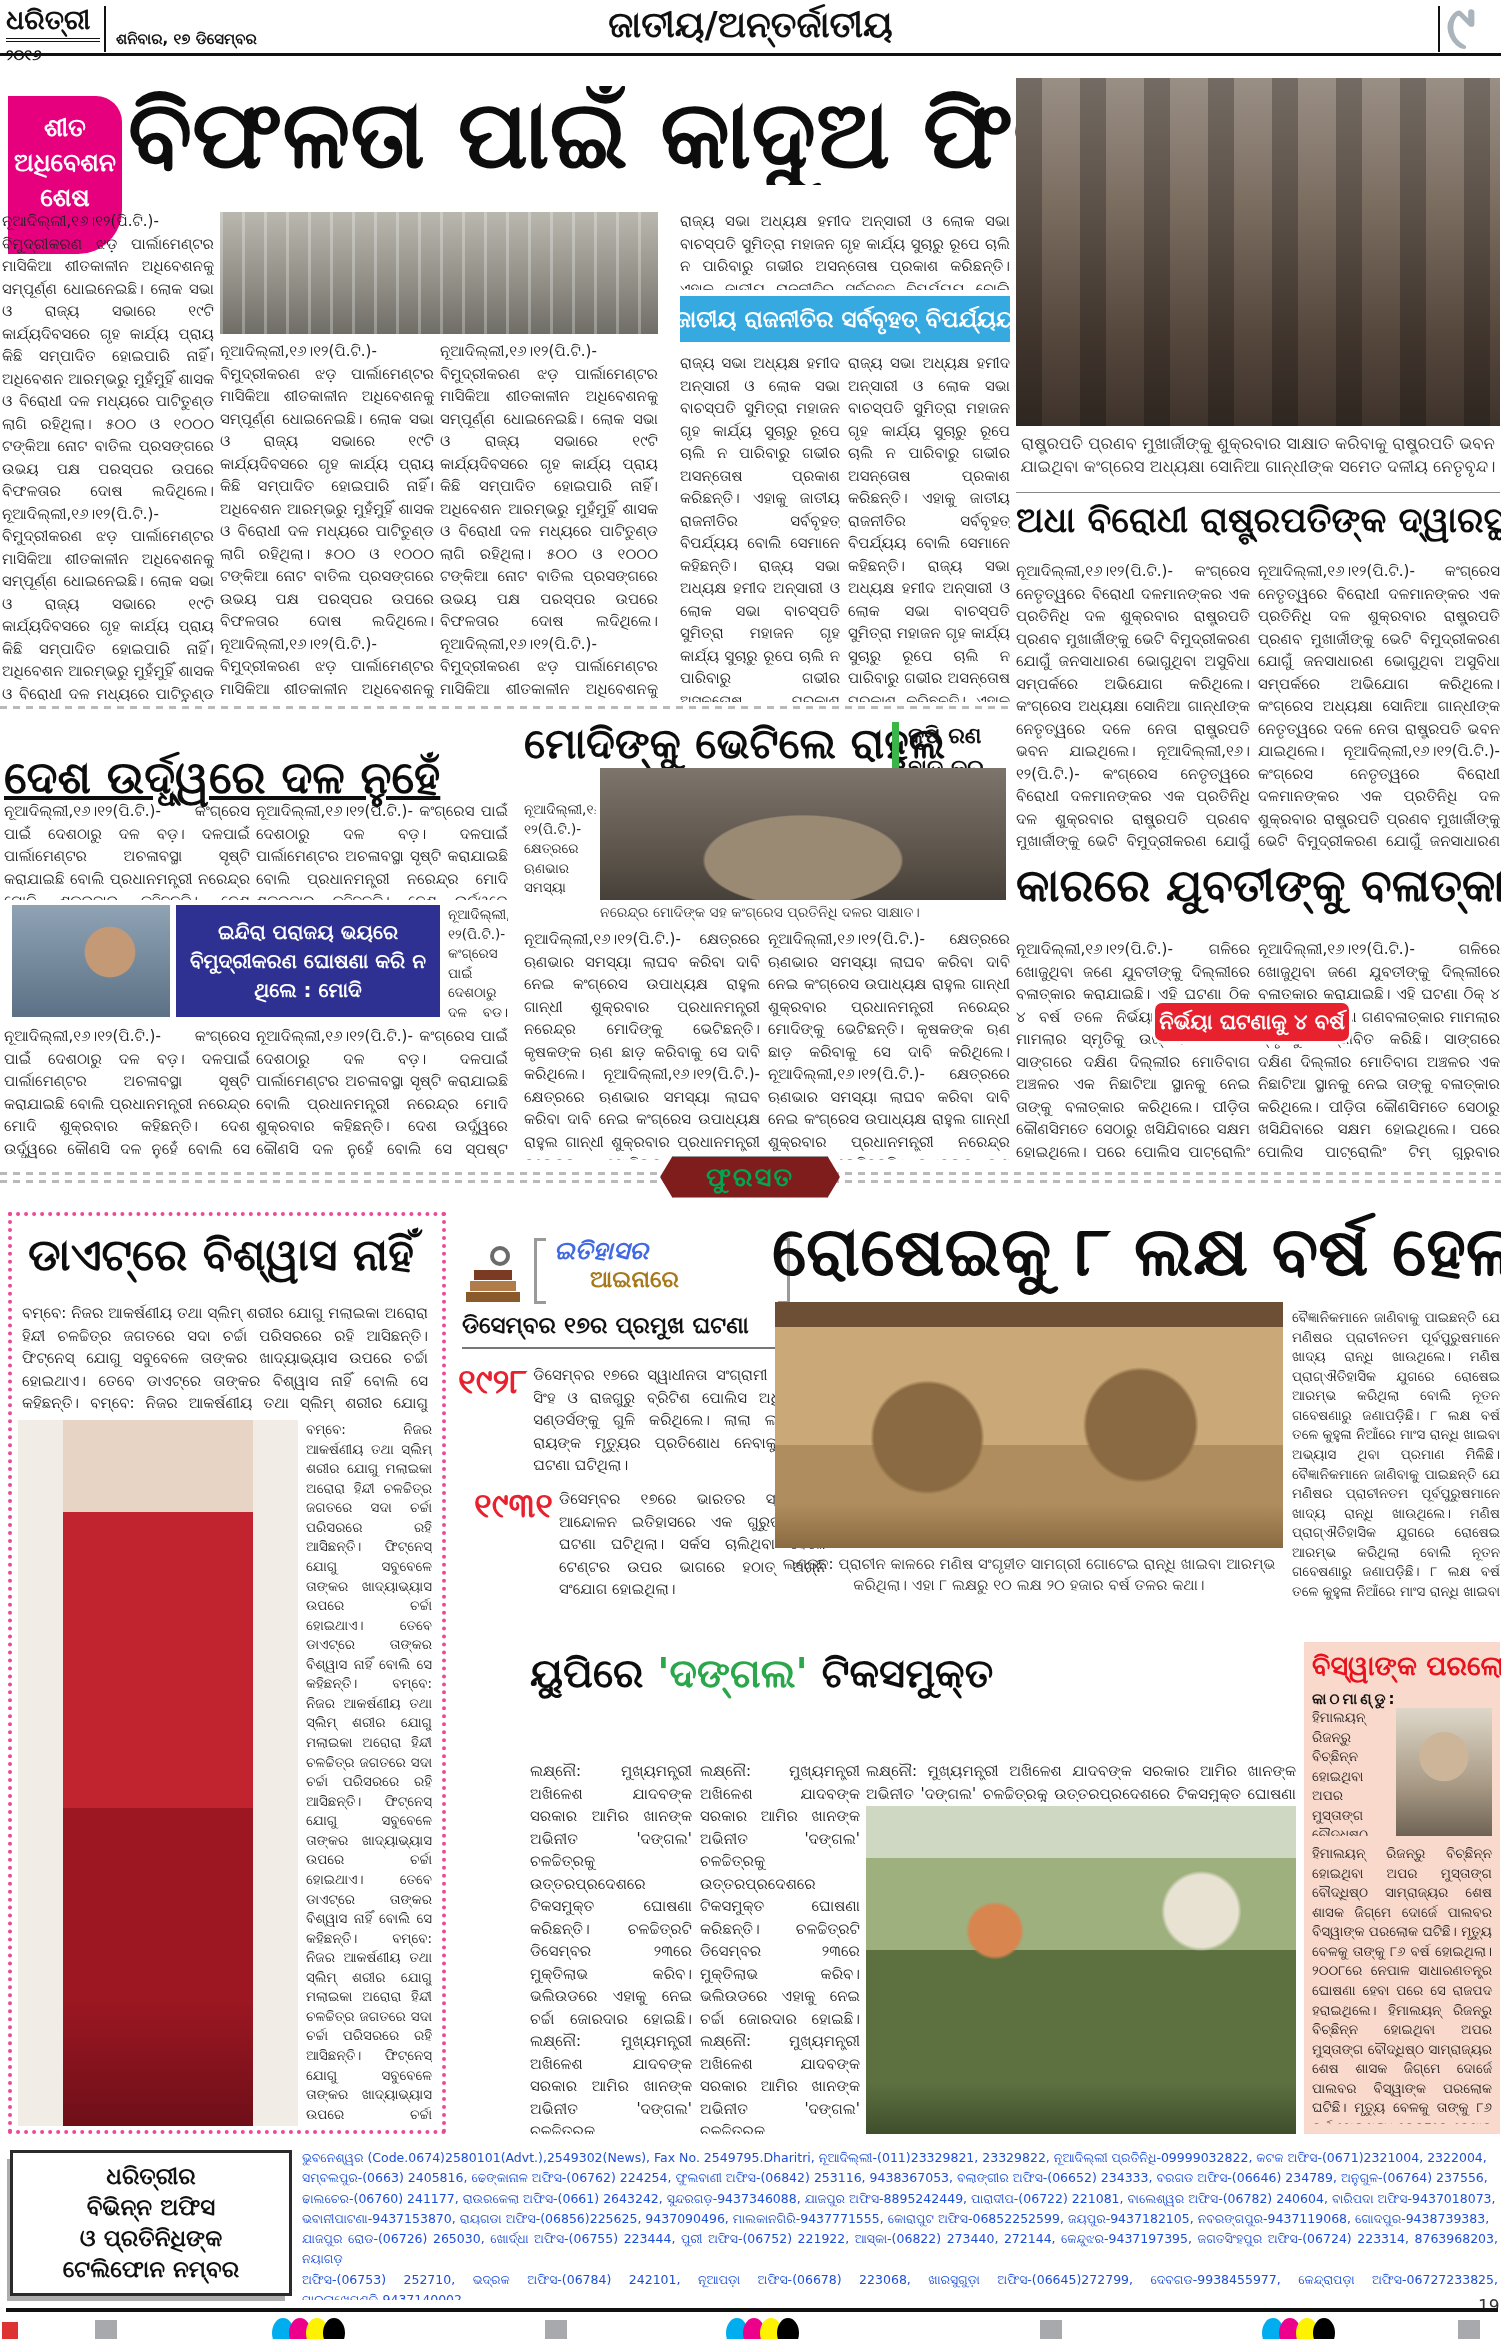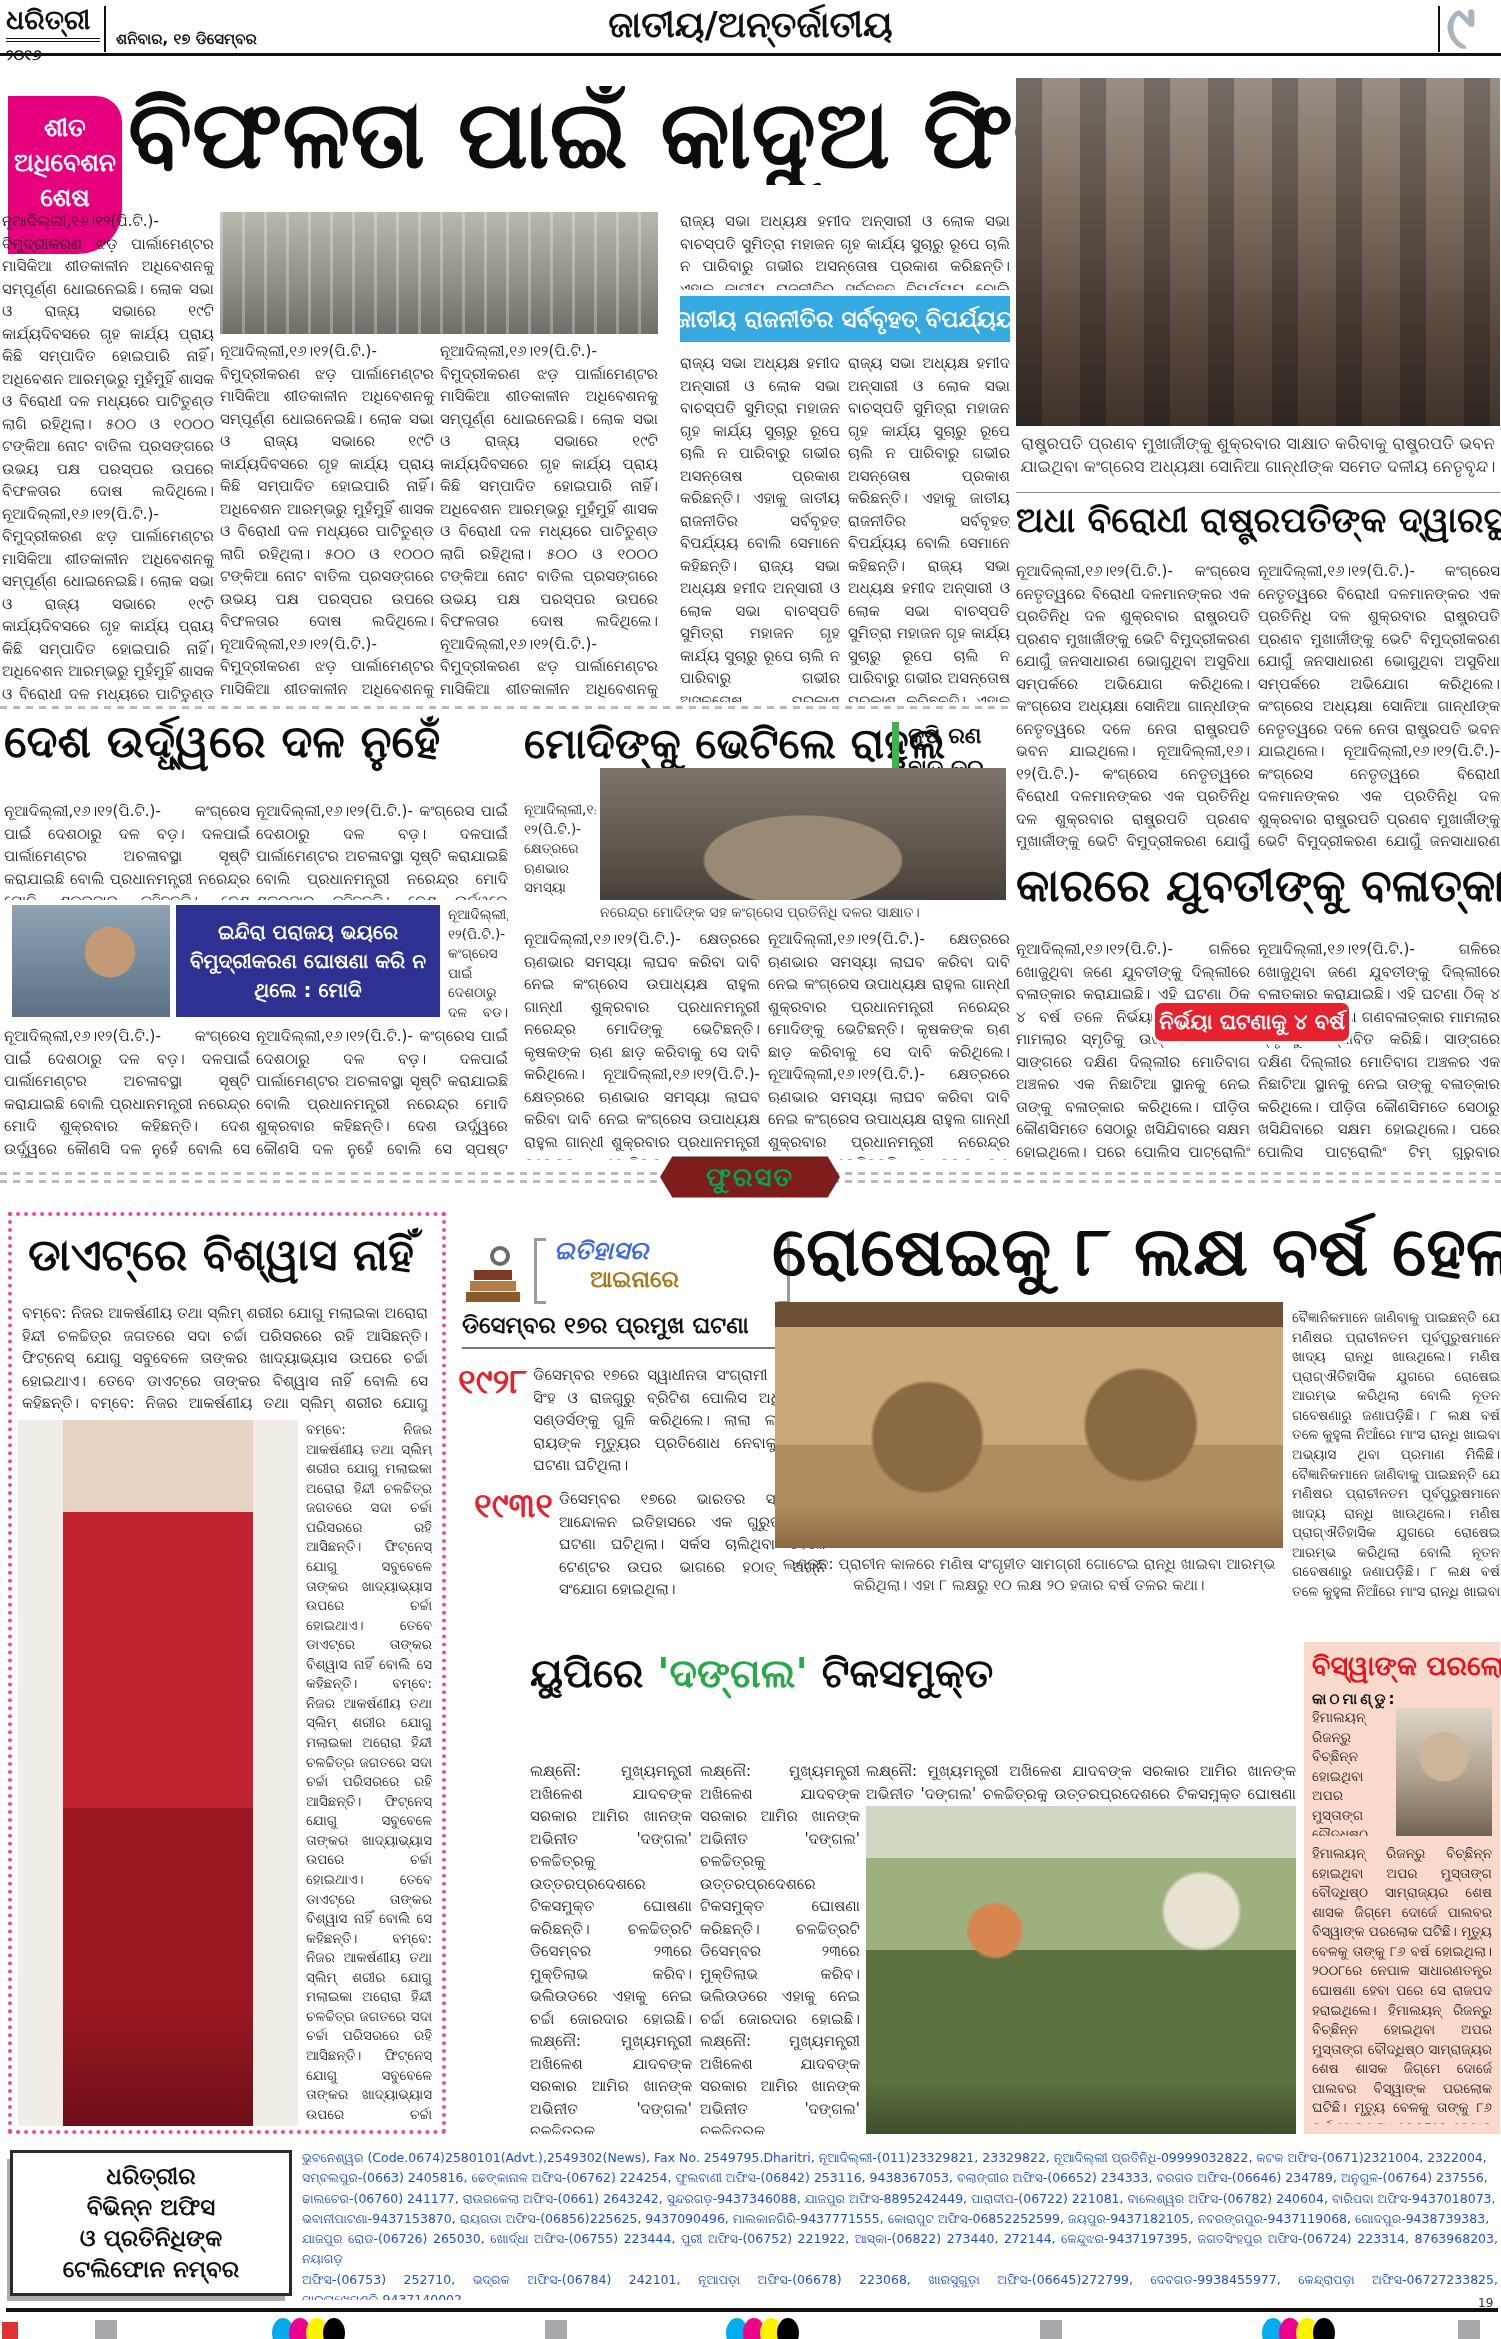--- a/index.html
+++ b/index.html
@@ -87,21 +87,21 @@
   </div>
   <div class="abs caption" style="left:1016px; top:432px; width:484px; height:54px; font-size:16.5px;">ରାଷ୍ଟ୍ରପତି ପ୍ରଣବ ମୁଖାର୍ଜୀଙ୍କୁ ଶୁକ୍ରବାର ସାକ୍ଷାତ କରିବାକୁ ରାଷ୍ଟ୍ରପତି ଭବନ ଯାଇଥିବା କଂଗ୍ରେସ ଅଧ୍ୟକ୍ଷା ସୋନିଆ ଗାନ୍ଧୀଙ୍କ ସମେତ ଦଳୀୟ ନେତୃବୃନ୍ଦ।</div>
   <div class="abs rule-thin" style="left:1016px; top:492px; width:484px;"></div>
 
   <h2 class="abs hl" style="left:1016px; top:502px; width:484px; font-size:35px;">ଅଧା ବିରୋଧୀ ରାଷ୍ଟ୍ରପତିଙ୍କ ଦ୍ୱାରସ୍ଥ</h2>
   <div class="abs body-text" style="left:1016px; top:560px; width:234px; height:290px;">ନୂଆଦିଲ୍ଲୀ,୧୬।୧୨(ପି.ଟି.)- କଂଗ୍ରେସ ନେତୃତ୍ୱରେ ବିରୋଧୀ ଦଳମାନଙ୍କର ଏକ ପ୍ରତିନିଧି ଦଳ ଶୁକ୍ରବାର ରାଷ୍ଟ୍ରପତି ପ୍ରଣବ ମୁଖାର୍ଜୀଙ୍କୁ ଭେଟି ବିମୁଦ୍ରୀକରଣ ଯୋଗୁଁ ଜନସାଧାରଣ ଭୋଗୁଥିବା ଅସୁବିଧା ସମ୍ପର୍କରେ ଅଭିଯୋଗ କରିଥିଲେ। କଂଗ୍ରେସ ଅଧ୍ୟକ୍ଷା ସୋନିଆ ଗାନ୍ଧୀଙ୍କ ନେତୃତ୍ୱରେ ଦଳେ ନେତା ରାଷ୍ଟ୍ରପତି ଭବନ ଯାଇଥିଲେ। ନୂଆଦିଲ୍ଲୀ,୧୬।୧୨(ପି.ଟି.)- କଂଗ୍ରେସ ନେତୃତ୍ୱରେ ବିରୋଧୀ ଦଳମାନଙ୍କର ଏକ ପ୍ରତିନିଧି ଦଳ ଶୁକ୍ରବାର ରାଷ୍ଟ୍ରପତି ପ୍ରଣବ ମୁଖାର୍ଜୀଙ୍କୁ ଭେଟି ବିମୁଦ୍ରୀକରଣ ଯୋଗୁଁ ଜନସାଧାରଣ ଭୋଗୁଥିବା ଅସୁବିଧା ସମ୍ପର୍କରେ ଅଭିଯୋଗ କରିଥିଲେ। କଂଗ୍ରେସ ଅଧ୍ୟକ୍ଷା ସୋନିଆ ଗାନ୍ଧୀଙ୍କ ନେତୃତ୍ୱରେ ଦଳେ ନେତା ରାଷ୍ଟ୍ରପତି ଭବନ ଯାଇଥିଲେ।</div>
   <div class="abs body-text" style="left:1258px; top:560px; width:242px; height:290px;">ନୂଆଦିଲ୍ଲୀ,୧୬।୧୨(ପି.ଟି.)- କଂଗ୍ରେସ ନେତୃତ୍ୱରେ ବିରୋଧୀ ଦଳମାନଙ୍କର ଏକ ପ୍ରତିନିଧି ଦଳ ଶୁକ୍ରବାର ରାଷ୍ଟ୍ରପତି ପ୍ରଣବ ମୁଖାର୍ଜୀଙ୍କୁ ଭେଟି ବିମୁଦ୍ରୀକରଣ ଯୋଗୁଁ ଜନସାଧାରଣ ଭୋଗୁଥିବା ଅସୁବିଧା ସମ୍ପର୍କରେ ଅଭିଯୋଗ କରିଥିଲେ। କଂଗ୍ରେସ ଅଧ୍ୟକ୍ଷା ସୋନିଆ ଗାନ୍ଧୀଙ୍କ ନେତୃତ୍ୱରେ ଦଳେ ନେତା ରାଷ୍ଟ୍ରପତି ଭବନ ଯାଇଥିଲେ। ନୂଆଦିଲ୍ଲୀ,୧୬।୧୨(ପି.ଟି.)- କଂଗ୍ରେସ ନେତୃତ୍ୱରେ ବିରୋଧୀ ଦଳମାନଙ୍କର ଏକ ପ୍ରତିନିଧି ଦଳ ଶୁକ୍ରବାର ରାଷ୍ଟ୍ରପତି ପ୍ରଣବ ମୁଖାର୍ଜୀଙ୍କୁ ଭେଟି ବିମୁଦ୍ରୀକରଣ ଯୋଗୁଁ ଜନସାଧାରଣ ଭୋଗୁଥିବା ଅସୁବିଧା ସମ୍ପର୍କରେ ଅଭିଯୋଗ କରିଥିଲେ। କଂଗ୍ରେସ ଅଧ୍ୟକ୍ଷା ସୋନିଆ ଗାନ୍ଧୀଙ୍କ ନେତୃତ୍ୱରେ ଦଳେ ନେତା ରାଷ୍ଟ୍ରପତି ଭବନ ଯାଇଥିଲେ।</div>
 
   <div class="abs zigzag" style="left:0; top:706px; width:1010px;"></div>
 
-  <h2 class="abs hl" style="left:4px; top:718px; width:505px; font-size:45px;">ଦେଶ ଉର୍ଦ୍ଧ୍ୱରେ ଦଳ ନୁହେଁ</h2>
+  <h2 class="abs hl" style="left:4px; top:754px; width:505px; font-size:45px;text-decoration:underline;">ଦେଶ ଉର୍ଦ୍ଧ୍ୱରେ ଦଳ ନୁହେଁ</h2>
   <div class="abs body-text" style="left:4px; top:800px; width:246px; height:100px;">ନୂଆଦିଲ୍ଲୀ,୧୬।୧୨(ପି.ଟି.)- କଂଗ୍ରେସ ପାଇଁ ଦେଶଠାରୁ ଦଳ ବଡ଼। ଦଳପାଇଁ ପାର୍ଲାମେଣ୍ଟର ଅଚଳାବସ୍ଥା ସୃଷ୍ଟି କରାଯାଇଛି ବୋଲି ପ୍ରଧାନମନ୍ତ୍ରୀ ନରେନ୍ଦ୍ର ମୋଦି ଶୁକ୍ରବାର କହିଛନ୍ତି। ଦେଶ ଉର୍ଦ୍ଧ୍ୱରେ କୌଣସି ଦଳ ନୁହେଁ ବୋଲି ସେ ସ୍ପଷ୍ଟ କରିଦେଇଛନ୍ତି।</div>
   <div class="abs body-text" style="left:256px; top:800px; width:252px; height:100px;">ନୂଆଦିଲ୍ଲୀ,୧୬।୧୨(ପି.ଟି.)- କଂଗ୍ରେସ ପାଇଁ ଦେଶଠାରୁ ଦଳ ବଡ଼। ଦଳପାଇଁ ପାର୍ଲାମେଣ୍ଟର ଅଚଳାବସ୍ଥା ସୃଷ୍ଟି କରାଯାଇଛି ବୋଲି ପ୍ରଧାନମନ୍ତ୍ରୀ ନରେନ୍ଦ୍ର ମୋଦି ଶୁକ୍ରବାର କହିଛନ୍ତି। ଦେଶ ଉର୍ଦ୍ଧ୍ୱରେ କୌଣସି ଦଳ ନୁହେଁ ବୋଲି ସେ ସ୍ପଷ୍ଟ କରିଦେଇଛନ୍ତି।</div>
   <div class="abs photo" style="left:12px; top:905px; width:158px; height:112px;
        background:radial-gradient(circle at 62% 42%, #c49a76 0 21%, rgba(0,0,0,0) 22%),
                   linear-gradient(180deg,#8fa3b5 0%,#5d7186 100%);"></div>
   <div class="abs quotebox" style="left:176px; top:905px; width:264px; height:112px;">ଇନ୍ଦିରା ପରାଜୟ ଭୟରେ ବିମୁଦ୍ରୀକରଣ ଘୋଷଣା କରି ନ ଥିଲେ : ମୋଦି</div>
   <div class="abs body-sm" style="left:448px; top:905px; width:60px; height:112px;">ନୂଆଦିଲ୍ଲୀ,୧୬।୧୨(ପି.ଟି.)- କଂଗ୍ରେସ ପାଇଁ ଦେଶଠାରୁ ଦଳ ବଡ଼। ଦଳପାଇଁ ପାର୍ଲାମେଣ୍ଟର ଅଚଳାବସ୍ଥା ସୃଷ୍ଟି କରାଯାଇଛି ବୋଲି ପ୍ରଧାନମନ୍ତ୍ରୀ ନରେନ୍ଦ୍ର ମୋଦି ଶୁକ୍ରବାର କହିଛନ୍ତି। ଦେଶ ଉର୍ଦ୍ଧ୍ୱରେ କୌଣସି ଦଳ ନୁହେଁ ବୋଲି ସେ ସ୍ପଷ୍ଟ କରିଦେଇଛନ୍ତି।</div>
   <div class="abs body-text" style="left:4px; top:1025px; width:246px; height:138px;">ନୂଆଦିଲ୍ଲୀ,୧୬।୧୨(ପି.ଟି.)- କଂଗ୍ରେସ ପାଇଁ ଦେଶଠାରୁ ଦଳ ବଡ଼। ଦଳପାଇଁ ପାର୍ଲାମେଣ୍ଟର ଅଚଳାବସ୍ଥା ସୃଷ୍ଟି କରାଯାଇଛି ବୋଲି ପ୍ରଧାନମନ୍ତ୍ରୀ ନରେନ୍ଦ୍ର ମୋଦି ଶୁକ୍ରବାର କହିଛନ୍ତି। ଦେଶ ଉର୍ଦ୍ଧ୍ୱରେ କୌଣସି ଦଳ ନୁହେଁ ବୋଲି ସେ ସ୍ପଷ୍ଟ କରିଦେଇଛନ୍ତି।</div>
   <div class="abs body-text" style="left:256px; top:1025px; width:252px; height:138px;">ନୂଆଦିଲ୍ଲୀ,୧୬।୧୨(ପି.ଟି.)- କଂଗ୍ରେସ ପାଇଁ ଦେଶଠାରୁ ଦଳ ବଡ଼। ଦଳପାଇଁ ପାର୍ଲାମେଣ୍ଟର ଅଚଳାବସ୍ଥା ସୃଷ୍ଟି କରାଯାଇଛି ବୋଲି ପ୍ରଧାନମନ୍ତ୍ରୀ ନରେନ୍ଦ୍ର ମୋଦି ଶୁକ୍ରବାର କହିଛନ୍ତି। ଦେଶ ଉର୍ଦ୍ଧ୍ୱରେ କୌଣସି ଦଳ ନୁହେଁ ବୋଲି ସେ ସ୍ପଷ୍ଟ କରିଦେଇଛନ୍ତି।</div>
 
@@ -195,21 +195,21 @@
   </div>
   <div class="abs footer-lines" style="left:302px; top:2148px; width:1196px; height:152px; overflow:hidden;">
     <div>ଭୁବନେଶ୍ୱର (Code.0674)2580101(Advt.),2549302(News), Fax No. 2549795.Dharitri, ନୂଆଦିଲ୍ଲୀ-(011)23329821, 23329822, ନୂଆଦିଲ୍ଲୀ ପ୍ରତିନିଧି-09999032822, କଟକ ଅଫିସ-(0671)2321004, 2322004,</div>
     <div>ସମ୍ବଲପୁର-(0663) 2405816, ଢେଙ୍କାନାଳ ଅଫିସ-(06762) 224254, ଫୁଲବାଣୀ ଅଫିସ-(06842) 253116, 9438367053, ବଲାଙ୍ଗୀର ଅଫିସ-(06652) 234333, ବରଗଡ ଅଫିସ-(06646) 234789, ଅନୁଗୁଳ-(06764) 237556,</div>
     <div>ଢାଲଚେର-(06760) 241177, ରାଉରକେଲା ଅଫିସ-(0661) 2643242, ସୁନ୍ଦରଗଡ଼-9437346088, ଯାଜପୁର ଅଫିସ-8895242449, ପାରାଦୀପ-(06722) 221081, ବାଲେଶ୍ୱର ଅଫିସ-(06782) 240604, ବାରିପଦା ଅଫିସ-9437018073,</div>
     <div>ଭବାନୀପାଟଣା-9437153870, ରାୟଗଡା ଅଫିସ-(06856)225625, 9437090496, ମାଲକାନଗିରି-9437771555, କୋରାପୁଟ ଅଫିସ-06852252599, ଜୟପୁର-9437182105, ନବରଙ୍ଗପୁର-9437119068, ଗୋଦପୁର-9438739383,</div>
     <div>ଯାଜପୁର ରୋଡ-(06726) 265030, ଖୋର୍ଦ୍ଧା ଅଫିସ-(06755) 223444, ପୁରୀ ଅଫିସ-(06752) 221922, ଆସ୍କା-(06822) 273440, 272144, କେନ୍ଦୁଝର-9437197395, ଜଗତସିଂହପୁର ଅଫିସ-(06724) 223314, 8763968203, ନୟାଗଡ଼</div>
     <div>ଅଫିସ-(06753) 252710, ଭଦ୍ରକ ଅଫିସ-(06784) 242101, ନୂଆପଡ଼ା ଅଫିସ-(06678) 223068, ଖାରସୁଗୁଡ଼ା ଅଫିସ-(06645)272799, ଦେବଗଡ-9938455977, କେନ୍ଦ୍ରାପଡ଼ା ଅଫିସ-06727233825, ପାରଳାଖେମୁଣ୍ଡି-9437140002.</div>
   </div>
 
-  <div class="abs" style="left:1478px; top:2296px; font-size:12px; color:#333;">19</div>
+  <div class="abs" style="left:1478px; top:2296px; font-size:17px; color:#333;">19</div>
   <div class="abs rule-h" style="left:6px; top:2308px; width:1492px; height:4px;"></div>
   <div class="abs" style="left:2px; top:2322px; width:16px; height:22px; background:#d33;"></div>
   <div class="abs mark-sq" style="left:95px; top:2320px;"></div>
   <div class="abs" style="left:272px; top:2318px;">
     <span class="mark-dot c"></span><span class="mark-dot m"></span><span class="mark-dot y"></span><span class="mark-dot k"></span>
   </div>
   <div class="abs mark-sq" style="left:545px; top:2320px;"></div>
   <div class="abs" style="left:726px; top:2318px;">
     <span class="mark-dot c"></span><span class="mark-dot m"></span><span class="mark-dot y"></span><span class="mark-dot k"></span>
   </div>

